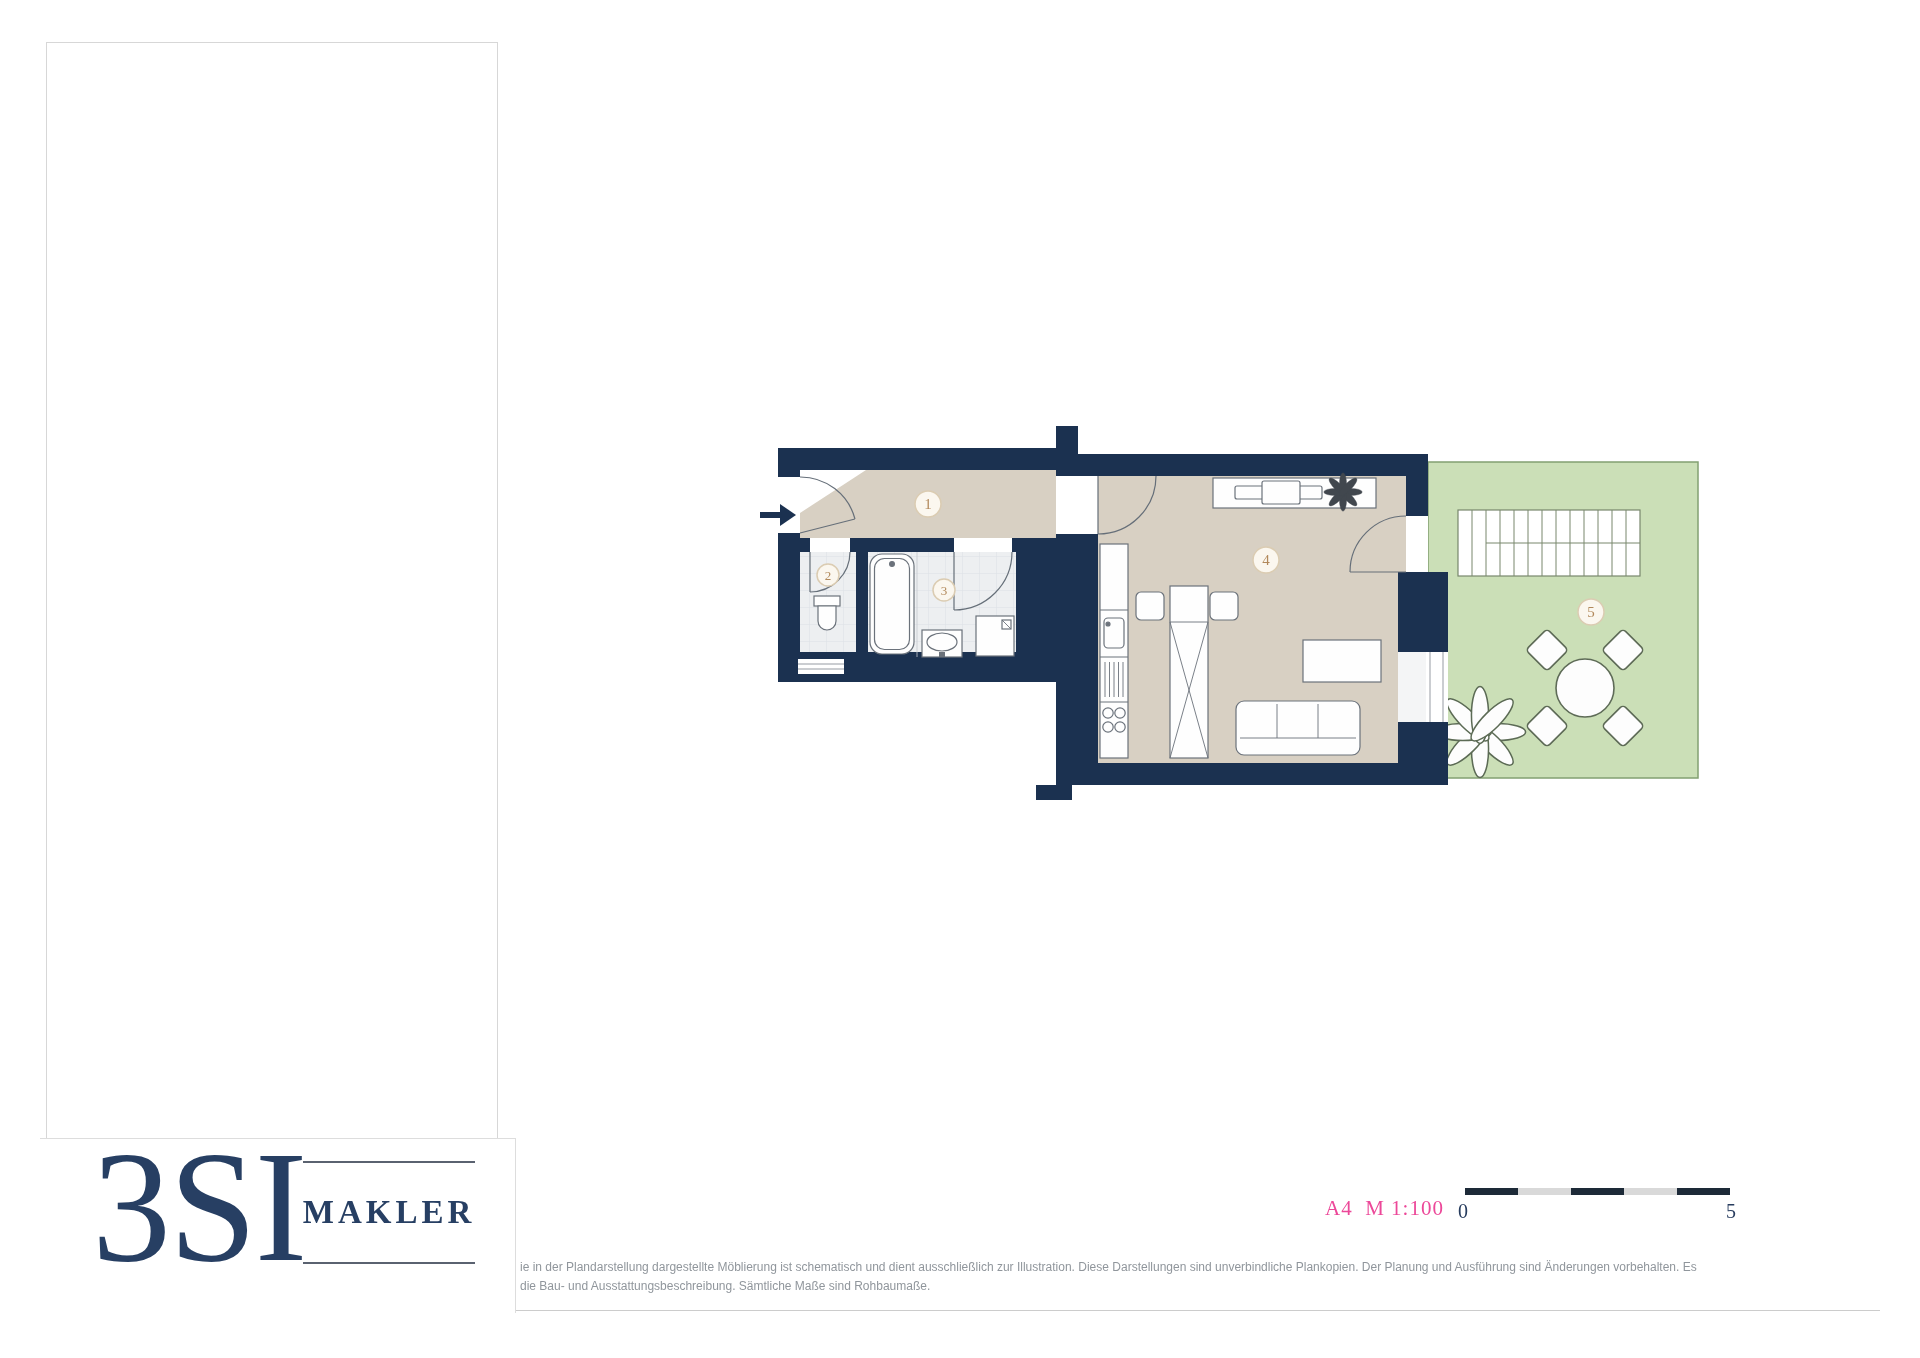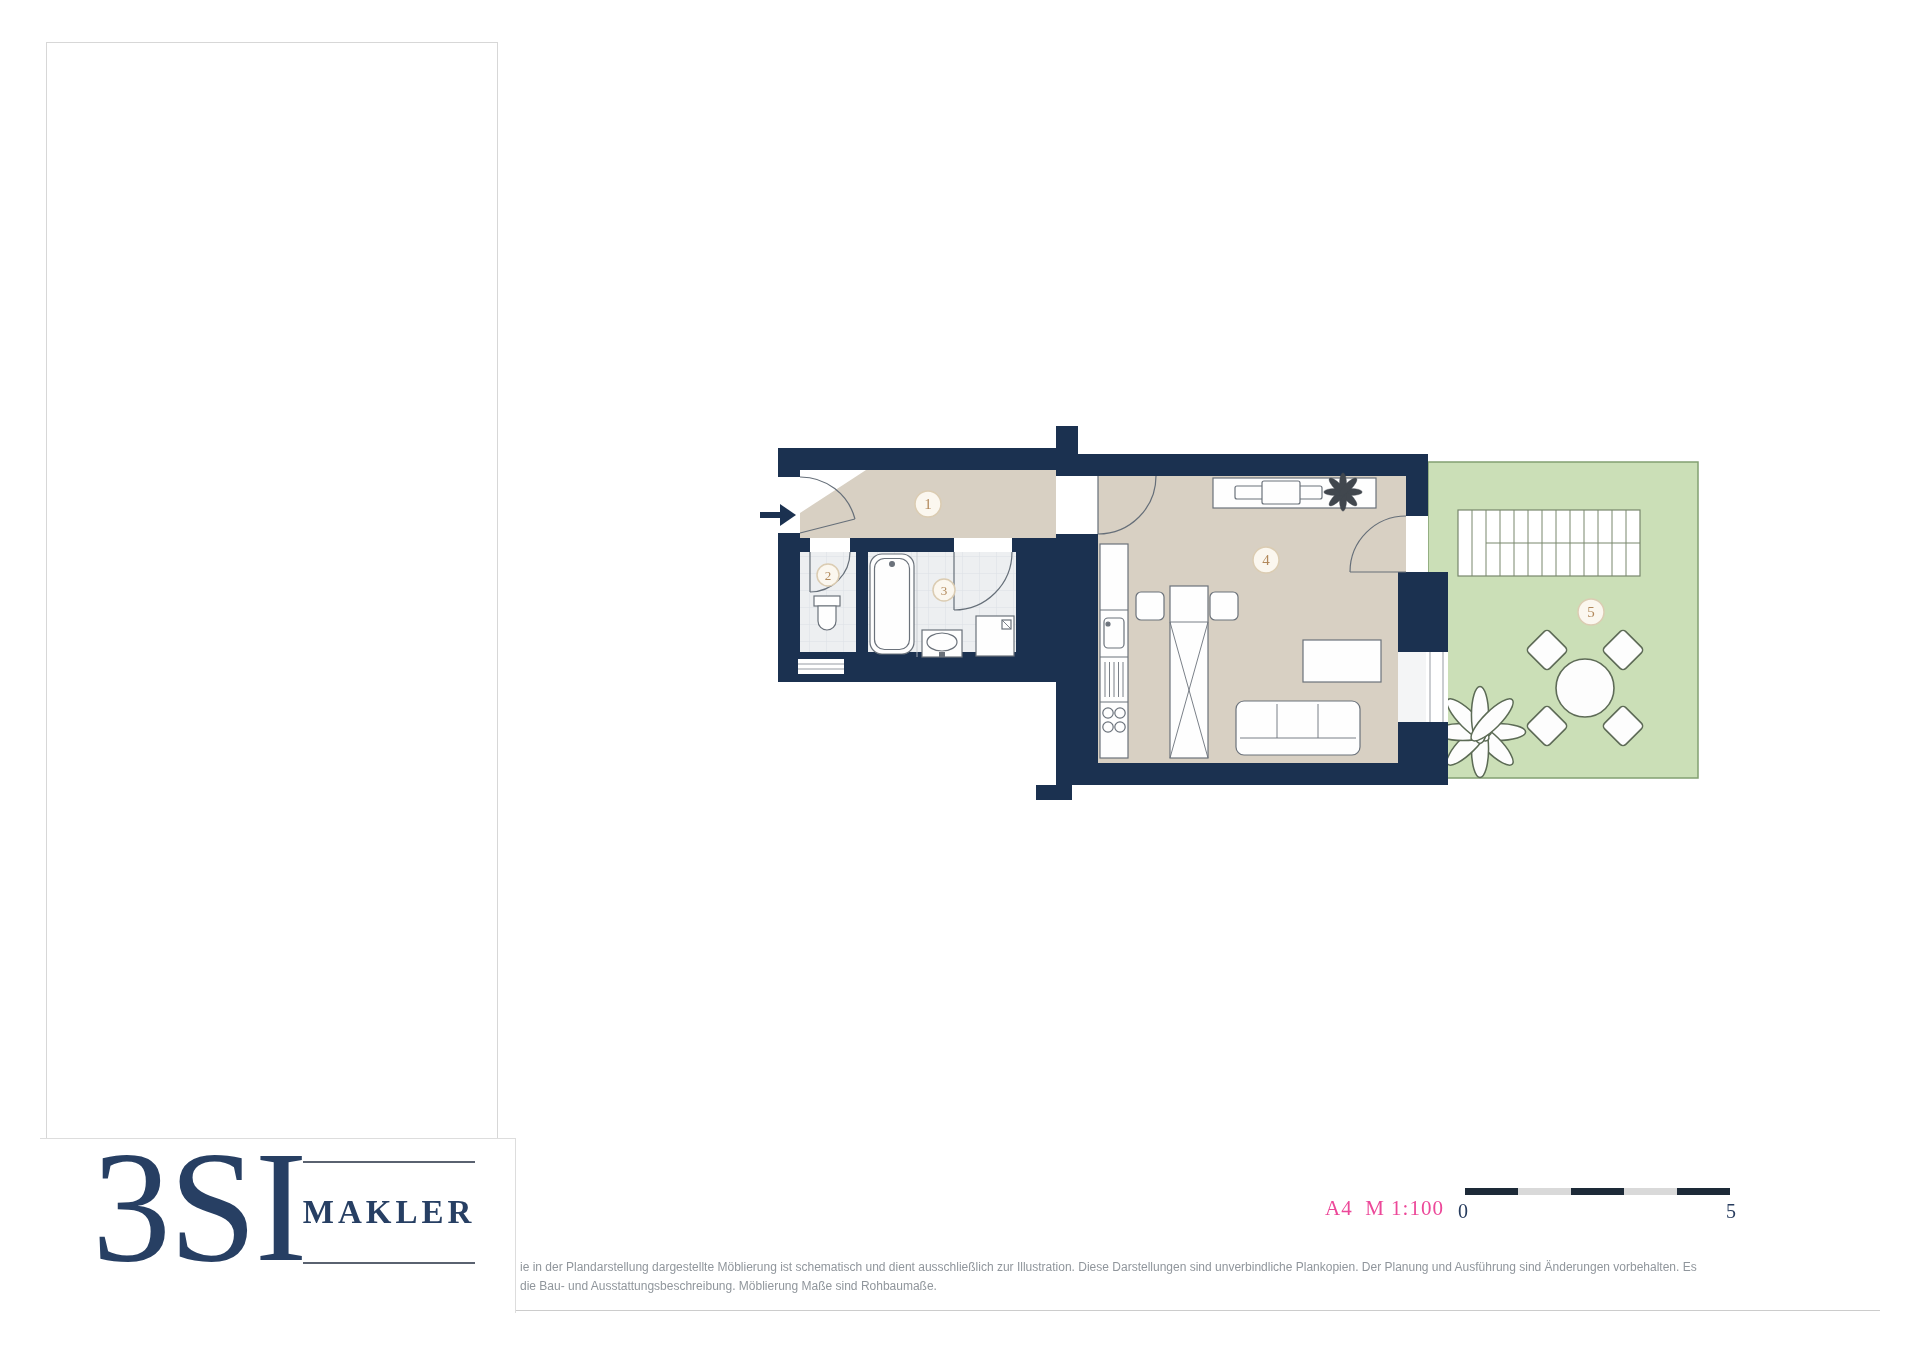--- a/index.html
+++ b/index.html
@@ -268,16 +268,16 @@
     <div class="seg seg-l"></div>
     <div class="seg seg-d"></div>
   </div>
   <div class="abs s0">0</div>
   <div class="abs s5">5</div>
 
   <div class="abs hrule"></div>
 
   <div class="abs disclaimer">
     <div>ie in der Plandarstellung dargestellte Möblierung ist schematisch und dient ausschließlich zur Illustration. Diese Darstellungen sind unverbindliche Plankopien. Der Planung und Ausführung sind Änderungen vorbehalten. Es</div>
-    <div>die Bau- und Ausstattungsbeschreibung. Möblierung Maße sind Rohbaumaße.</div>
+    <div>die Bau- und Ausstattungsbeschreibung. Sämtliche Maße sind Rohbaumaße.</div>
   </div>
 
 </div>
 
 </body></html>

